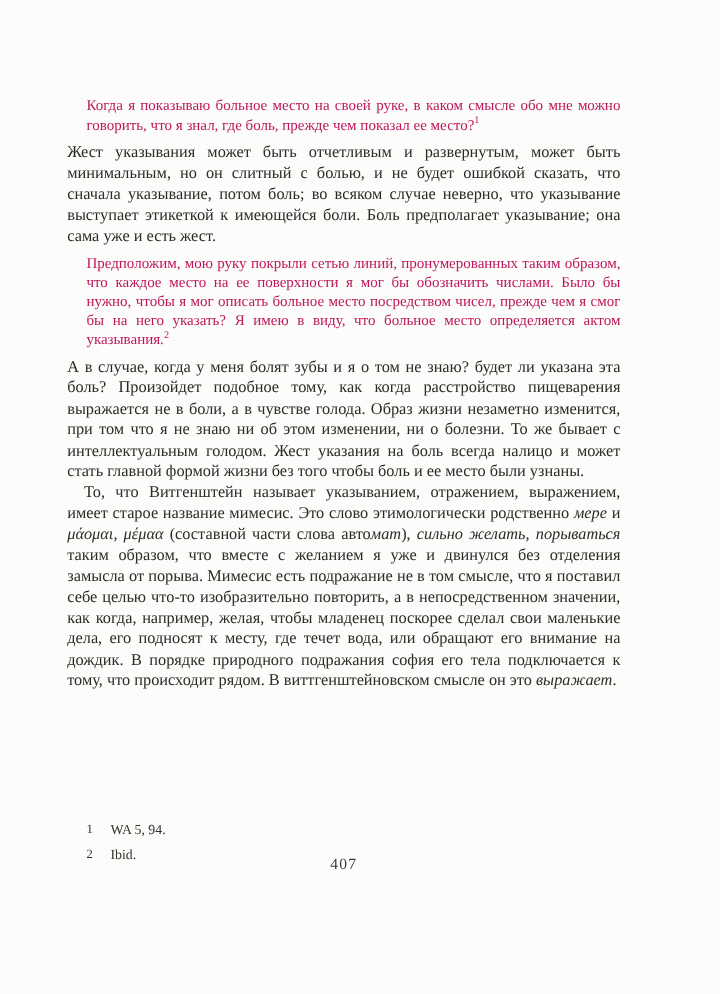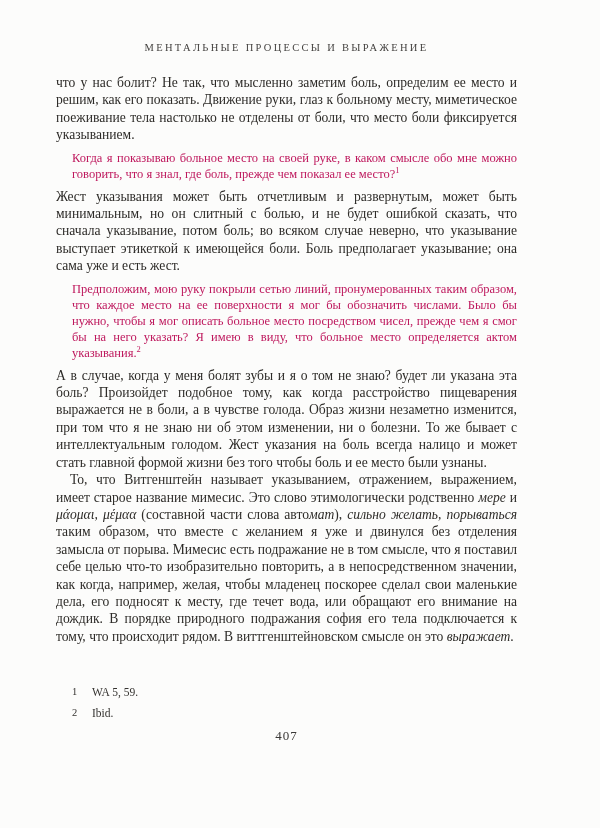--- a/index.html
+++ b/index.html
@@ -57,49 +57,47 @@
     left: 72px;
     width: 445px;
     font-size: 11.5px;
     color: #34322f;
   }
   .fn-row { display: flex; line-height: 20.5px; }
   .fn-marker { width: 20px; flex: none; font-size: 10.5px; }
   .fn-text { flex: 1; }
   .page-number {
     position: absolute;
-    top: 728px;
+    top: 712px;
     left: 56px;
     width: 461px;
     text-align: center;
     font-size: 13px;
     letter-spacing: 1px;
     color: #3a3836;
   }
 </style>
 </head>
 <body>
 
 <div class="page">
 
-  <div class="running-head">МЕНТАЛЬНЫЕ ПРОЦЕССЫ И ВЫРАЖЕНИЕ</div>
 
   <div class="text-block">
-      <p class="body-par"><span>что у нас болит? Не так, что мысленно заметим боль, определим ее место и решим, как его показать. Движение руки, глаз к больному месту, миметическое поеживание тела настолько не отделены от боли, что место боли фиксируется указыванием.</span></p>
       <p class="quote"><span>Когда я показываю больное место на своей руке, в каком смысле обо мне можно говорить, что я знал, где боль, прежде чем показал ее место?</span><sup class="fn-ref">1</sup></p>
       <p class="body-par"><span>Жест указывания может быть отчетливым и развернутым, может быть минимальным, но он слитный с болью, и не будет ошибкой сказать, что сначала указывание, потом боль; во всяком случае неверно, что указывание выступает этикеткой к имеющейся боли. Боль предполагает указывание; она сама уже и есть жест.</span></p>
       <p class="quote"><span>Предположим, мою руку покрыли сетью линий, пронумерованных таким образом, что каждое место на ее поверхности я мог бы обозначить числами. Было бы нужно, чтобы я мог описать больное место посредством чисел, прежде чем я смог бы на него указать? Я имею в виду, что больное место определяется актом указывания.</span><sup class="fn-ref">2</sup></p>
       <p class="body-par"><span>А в случае, когда у меня болят зубы и я о том не знаю? будет ли указана эта боль? Произойдет подобное тому, как когда расстройство пищеварения выражается не в боли, а в чувстве голода. Образ жизни незаметно изменится, при том что я не знаю ни об этом изменении, ни о болезни. То же бывает с интеллектуальным голодом. Жест указания на боль всегда налицо и может стать главной формой жизни без того чтобы боль и ее место были узнаны.</span></p>
       <p class="body-par indent"><span>То, что Витгенштейн называет указыванием, отражением, выражением, имеет старое название мимесис. Это слово этимологически родственно </span><em>мере</em><span> и </span><em>μάομαι, μέμαα</em><span> (составной части слова авто</span><em>мат</em><span>), </span><em>сильно желать, порываться</em><span> таким образом, что вместе с желанием я уже и двинулся без отделения замысла от порыва. Мимесис есть подражание не в том смысле, что я поставил себе целью что-то изобразительно повторить, а в непосредственном значении, как когда, например, желая, чтобы младенец поскорее сделал свои маленькие дела, его подносят к месту, где течет вода, или обращают его внимание на дождик. В порядке природного подражания софия его тела подключается к тому, что происходит рядом. В виттгенштейновском смысле он это </span><em>выражает</em><span>.</span></p>
     </div>
 
   <div class="footnotes">
     <div class="fn-row">
       <span class="fn-marker">1</span>
-      <span class="fn-text">WA 5, 59.</span>
+      <span class="fn-text">WA 5, 94.</span>
     </div>
     <div class="fn-row">
       <span class="fn-marker">2</span>
       <span class="fn-text">Ibid.</span>
     </div>
   </div>
 
   <div class="page-number">407</div>
 
 </div>

